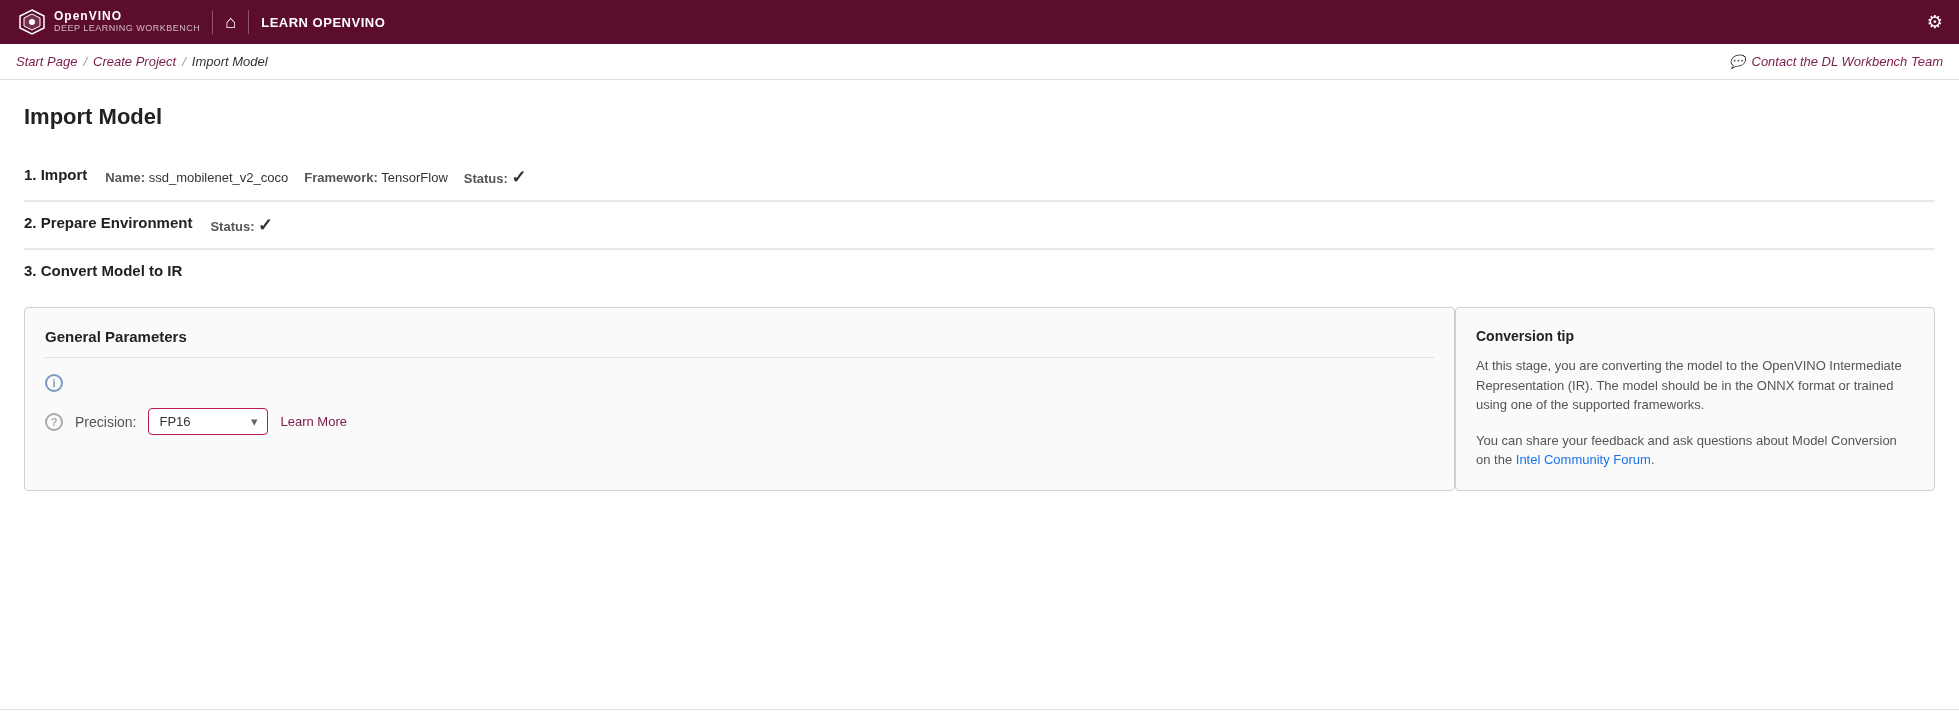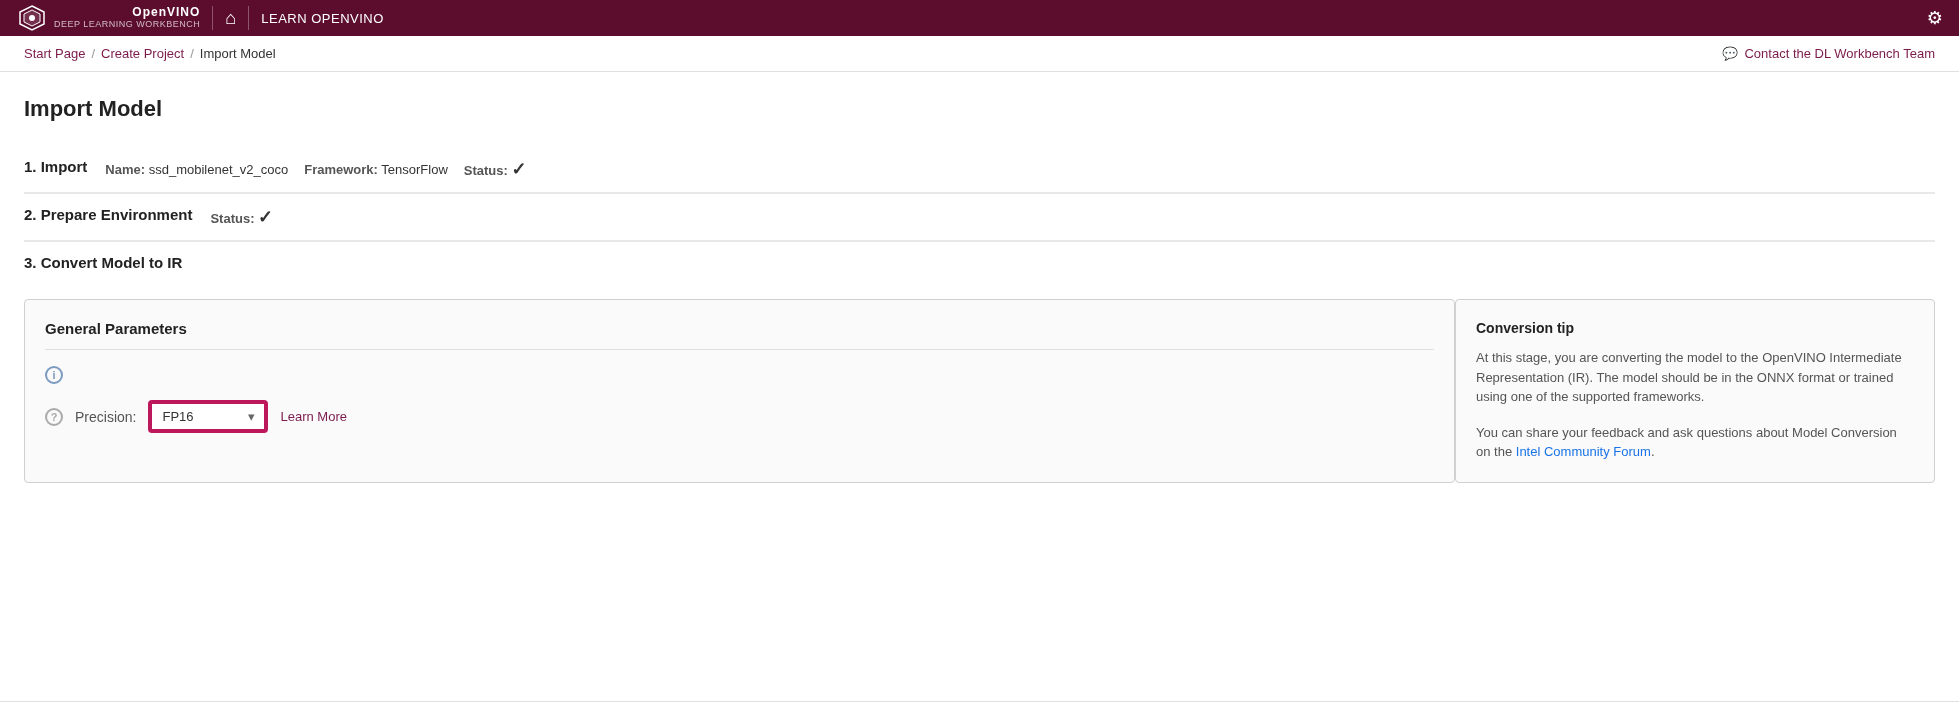--- a/index.html
+++ b/index.html
@@ -3,60 +3,60 @@
   <meta charset="utf-8">
   <style>
     * { box-sizing: border-box; margin: 0; padding: 0; }
     body { font-family: Arial, sans-serif; font-size: 14px; background: #f5f5f5; color: #333; }
 
     
     .top-nav {
       background: #5c0d2e;
       display: flex;
       align-items: center;
-      height: 36px;
+      height: 44px;
       padding: 0 16px;
       justify-content: space-between;
-      text-align: right;
     }
     .top-nav-left {
       display: flex;
       align-items: center;
       gap: 12px;
     }
     .nav-divider {
       width: 1px;
       height: 24px;
       background: rgba(255,255,255,0.3);
     }
     .nav-home-icon {
       color: #fff;
       font-size: 18px;
       cursor: pointer;
     }
     .nav-learn {
       color: #fff;
       font-size: 13px;
-      font-weight: normal;
+      font-weight: bold;
       letter-spacing: 0.5px;
     }
     .nav-settings-icon {
       color: #fff;
       font-size: 18px;
       cursor: pointer;
     }
 
     
     .breadcrumb-bar {
       display: flex;
       align-items: center;
       justify-content: space-between;
-      padding: 10px 24px;
+      padding: 10px 16px;
       background: #fff;
       border-bottom: 1px solid #e0e0e0;
+      font-style: italic;
     }
     .breadcrumb {
       display: flex;
       align-items: center;
       gap: 6px;
       font-size: 13px;
     }
     .breadcrumb a {
       color: #7b1a4b;
       text-decoration: none;
@@ -194,21 +194,21 @@
 
     .precision-label {
       font-size: 14px;
       color: #555;
     }
 
     .precision-select {
       display: flex;
       align-items: flex-start;
       gap: 4px;
-      border: 4px solid #be185d;
+      border: 1px solid #be185d;
       border-radius: 4px;
       padding: 5px 10px;
       background: #fff;
       cursor: pointer;
       min-width: 120px;
       font-size: 13px;
       color: #333;
     }
 
     .select-arrow {

